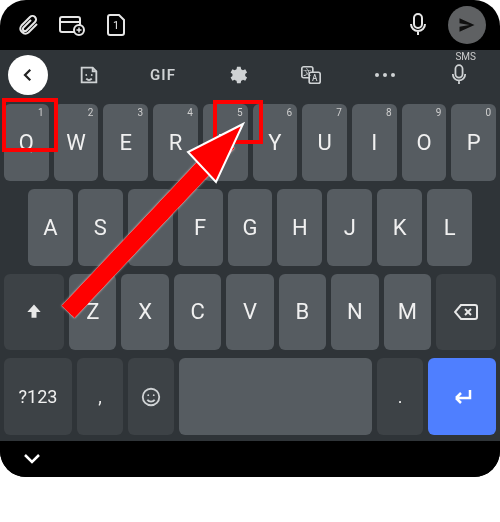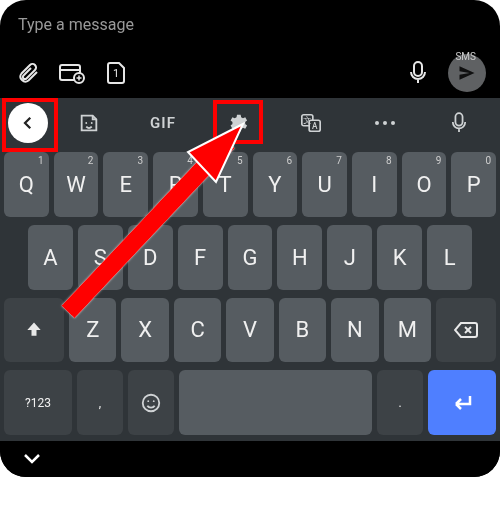--- a/index.html
+++ b/index.html
@@ -117,21 +117,21 @@
   .key.fn { background: #3d4246; flex: 0 0 60px; }
   .key.fn.small { flex: 0 0 46px; }
   .key .sup {
     position: absolute;
     top: 3px; right: 5px;
     font-size: 10px;
     color: #cfcfcf;
   }
   .key.space { flex: 1; background: #565c61; }
   .key.enter { background: #4f7fff; flex: 0 0 68px; }
-  .bottom-row .key { font-size: 12px; }
+  .bottom-row .key { font-size: 18px; }
   .sym-label { font-size: 16px; }
   .nav-bar {
     height: 36px;
     background: #000;
     display: flex;
     align-items: center;
     padding: 0 22px;
   }
   .highlight {
     position: absolute;
@@ -150,23 +150,20 @@
     left: 0; top: 477px;
     width: 500px; height: 45px;
     background: #fff;
   }
 </style>
 </head>
 <body>
 
 <div class="phone">
 
-  <div class="msg-area">
-    <span class="msg-placeholder">Type a message</span>
-  </div>
 
   <div class="tool-row">
     <div class="tool-icon">
       <svg width="24" height="24" viewBox="0 0 24 24" fill="none" stroke="#e6e6e6" stroke-width="2">
           <path d="M21 11l-8.5 8.5a5 5 0 01-7-7L14 4a3.5 3.5 0 015 5l-8.5 8.5a2 2 0 01-3-3L15 7"></path>
         </svg>
     </div>
     <div class="tool-icon">
       <svg width="26" height="22" viewBox="0 0 26 22" fill="none" stroke="#e6e6e6" stroke-width="2">
           <rect x="1" y="3" width="20" height="15" rx="2"></rect>

